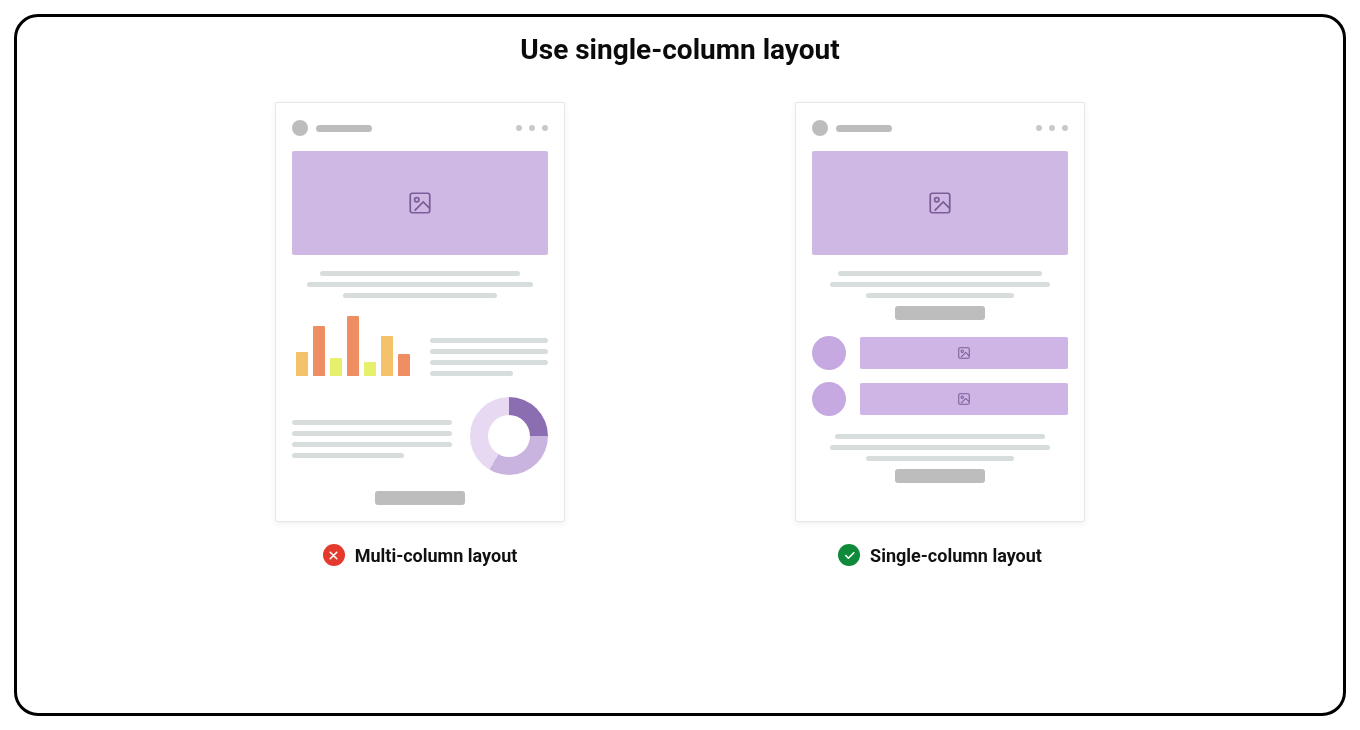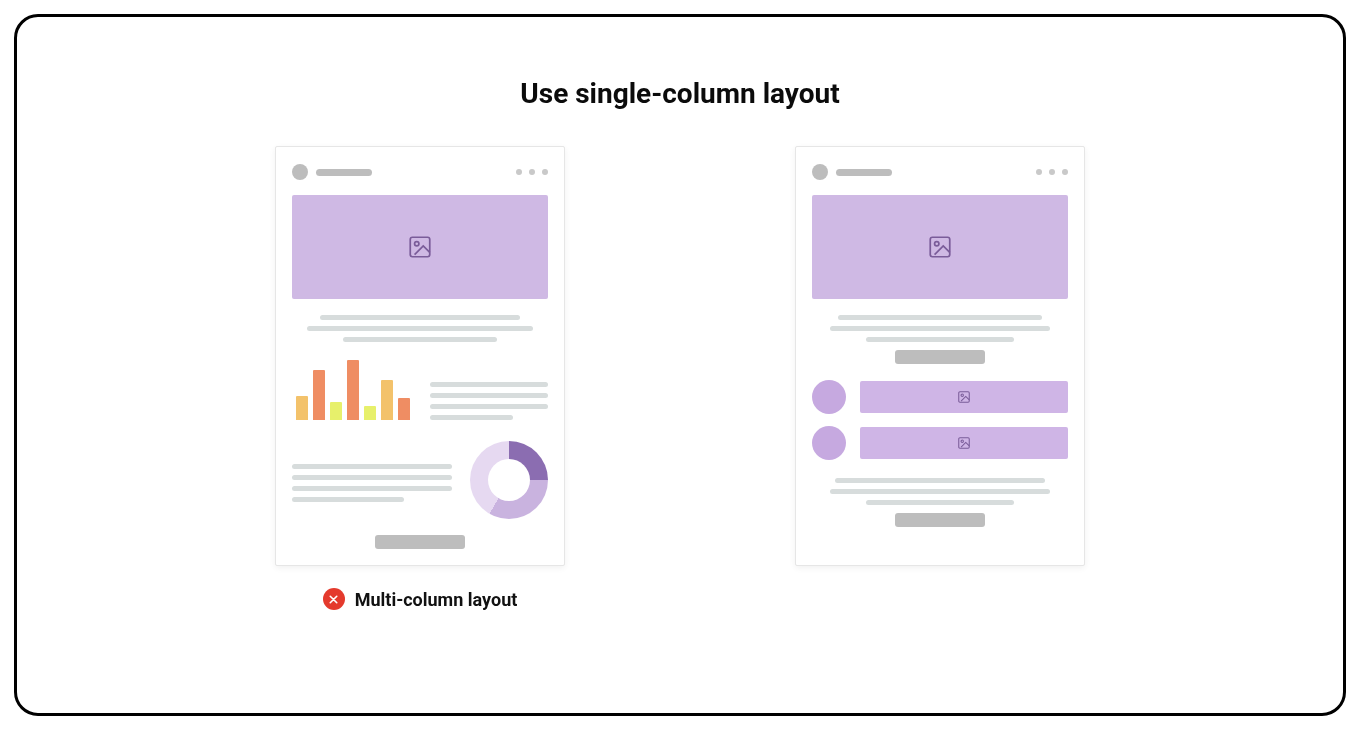--- a/index.html
+++ b/index.html
@@ -9,21 +9,21 @@
     width: 1360px;
     height: 730px;
     position: relative;
   }
   .frame {
     position: absolute;
     inset: 14px;
     border: 3px solid #000;
     border-radius: 24px;
     background: #fff;
-    padding: 60px 40px 30px 40px;
+    padding: 16px 40px 30px 40px;
     display: flex;
     flex-direction: column;
     align-items: center;
   }
   .title {
     font-size: 28px;
     font-weight: 700;
     color: #0b0b0b;
     margin-bottom: 36px;
     text-align: center;
@@ -222,17 +222,25 @@
           </div>
 
           <div class="lines" style="width:100%;margin-top:6px;margin-bottom:8px">
             <div class="line" style="width:82%"></div>
             <div class="line" style="width:86%"></div>
             <div class="line" style="width:58%"></div>
           </div>
           <div class="btn-pill" style="margin:0 auto"></div>
         </div>
       </div>
+      <div class="caption">
+        <span class="badge badge-good">
+          <svg viewBox="0 0 24 24" fill="none" stroke="#fff" stroke-width="3" stroke-linecap="round" stroke-linejoin="round">
+              <path d="M5 12l5 5L20 7"></path>
+            </svg>
+        </span>
+        <span>Single-column layout</span>
+      </div>
     </div>
 
   </div>
 
 </div>
 
 </body></html>

